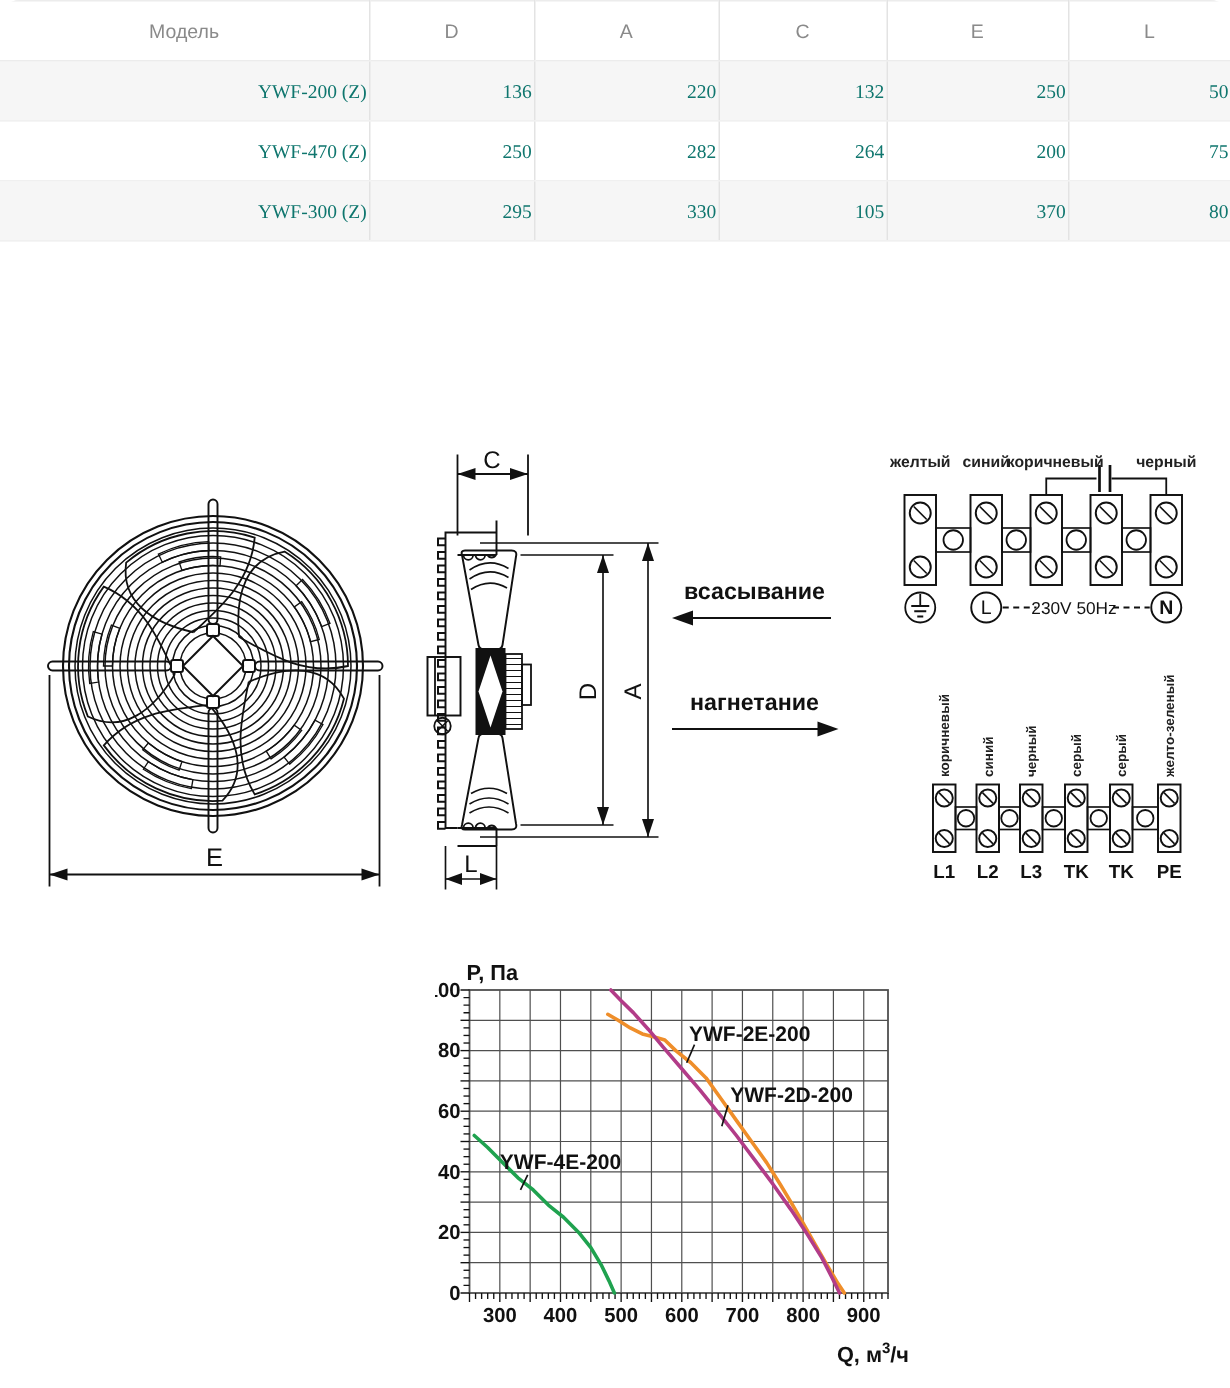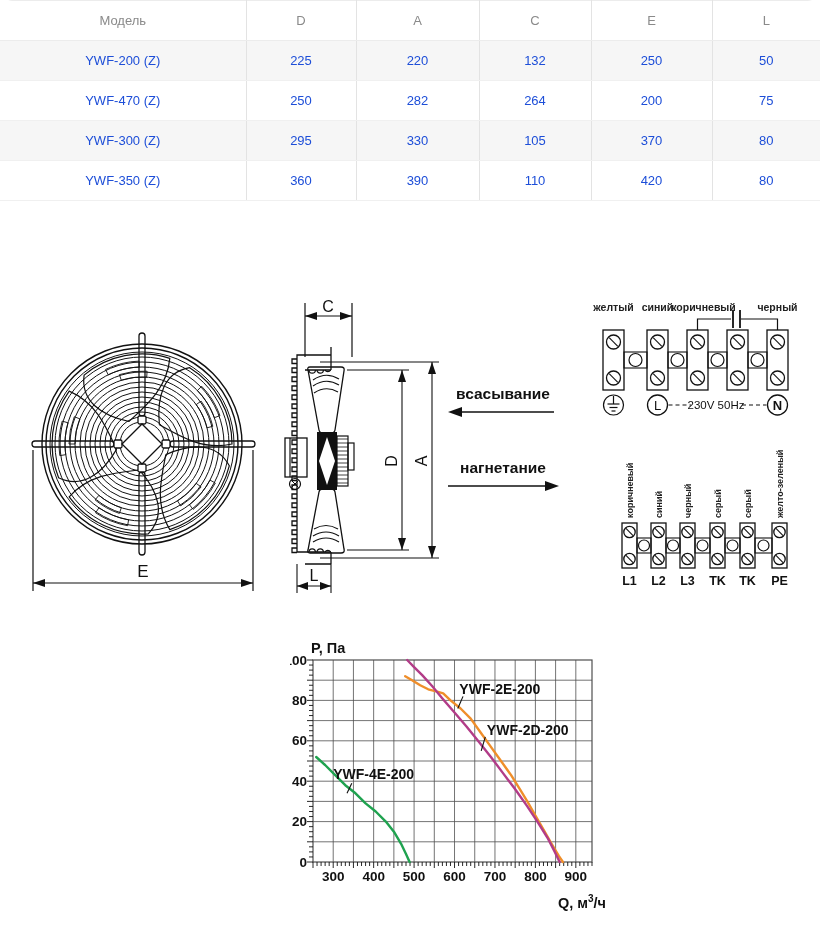--- a/index.html
+++ b/index.html
@@ -3,22 +3,22 @@
 <meta charset="utf-8">
 <style>
   html,body{margin:0;padding:0;background:#fff;}
   .page{position:relative;width:820px;height:925px;background:#fff;overflow:hidden;
         font-family:"Liberation Sans",sans-serif;border-radius:13px;}
   
   table.spec{position:absolute;left:0;top:0;width:820px;border-collapse:collapse;
              table-layout:fixed;border-top:1px solid #ececec;}
   table.spec th{height:37px;font-weight:normal;color:#8a8a8a;font-size:13px;
                 border-bottom:1px solid #ececec;background:#fff;}
-  table.spec td{height:37px;color:#1d4ed8;font-size:13px;text-align:center;
-                border-bottom:1px solid #f0f0f0;}
+  table.spec td{height:37px;color:#0f766e;font-size:13px;text-align:right;
+                border-bottom:1px solid #f0f0f0;font-family:Liberation Serif, serif;}
   table.spec th + th, table.spec td + td{border-left:1px solid #e3e3e3;}
   table.spec tbody tr:nth-child(odd){background:#f6f6f6;}
   
   .abs{position:absolute;}
   svg text{font-family:"Liberation Sans",sans-serif;}
 </style>
 </head>
 <body>
 
 <div class="page">
@@ -38,48 +38,40 @@
           <th>D</th>
           <th>A</th>
           <th>C</th>
           <th>E</th>
           <th>L</th>
         </tr>
       </thead>
     <tbody id="spec-body">
         <tr>
           <td>YWF-200 (Z)</td>
-          <td>225</td>
+          <td>136</td>
           <td>220</td>
           <td>132</td>
           <td>250</td>
           <td>50</td>
         </tr>
         <tr>
           <td>YWF-470 (Z)</td>
           <td>250</td>
           <td>282</td>
           <td>264</td>
           <td>200</td>
           <td>75</td>
         </tr>
         <tr>
           <td>YWF-300 (Z)</td>
           <td>295</td>
           <td>330</td>
           <td>105</td>
           <td>370</td>
-          <td>80</td>
-        </tr>
-        <tr>
-          <td>YWF-350 (Z)</td>
-          <td>360</td>
-          <td>390</td>
-          <td>110</td>
-          <td>420</td>
           <td>80</td>
         </tr>
       </tbody>
   </table>
 
   <svg class="abs" style="left:25px;top:330px" width="235" height="268" viewBox="0 0 235 268">
     <g id="fan-rings" stroke="#111" fill="none" stroke-width="1">
         <circle cx="117" cy="114" r="22" stroke-width="1"></circle>
         <circle cx="117" cy="114" r="27" stroke-width="1"></circle>
         <circle cx="117" cy="114" r="32" stroke-width="1"></circle>

